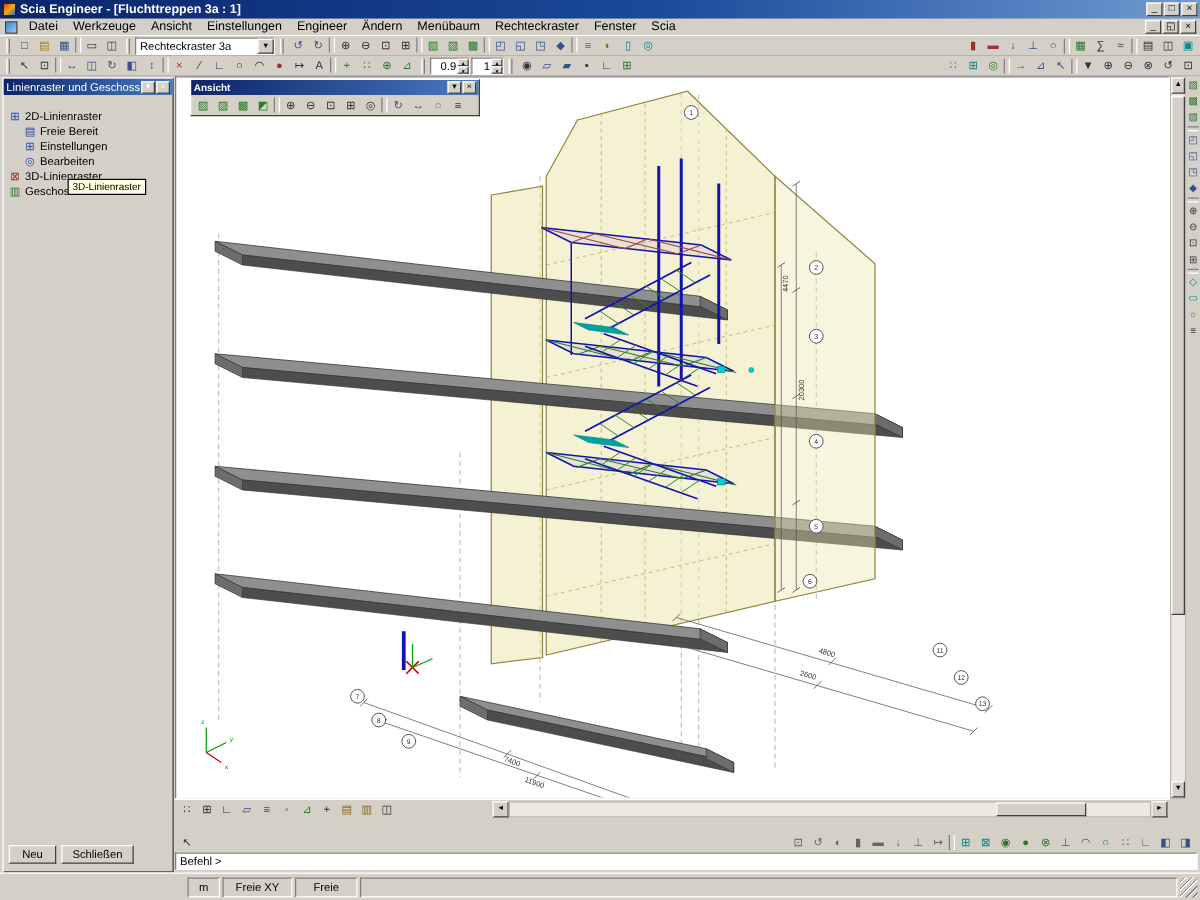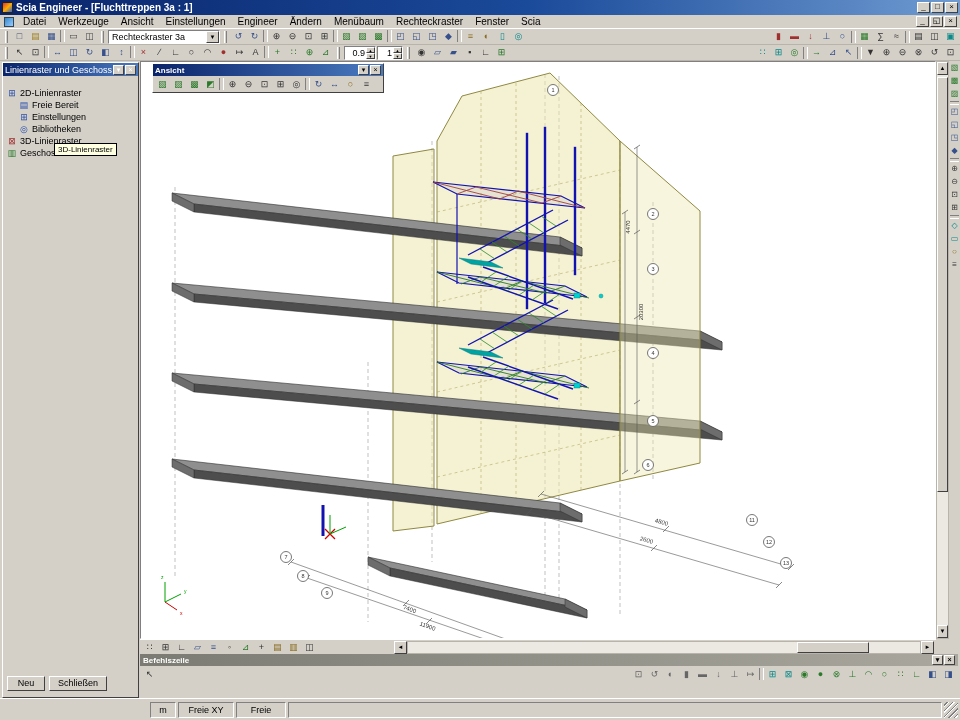--- a/index.html
+++ b/index.html
@@ -312,21 +312,21 @@
         <div class="tree-item" style="padding-left: 16px;">
           <span class="tree-icon" style="color: rgb(43, 79, 173);">▤</span>
           <span class="tree-label">Freie Bereit</span>
         </div>
         <div class="tree-item" style="padding-left: 16px;">
           <span class="tree-icon" style="color: rgb(43, 79, 173);">⊞</span>
           <span class="tree-label">Einstellungen</span>
         </div>
         <div class="tree-item" style="padding-left: 16px;">
           <span class="tree-icon" style="color: rgb(43, 79, 173);">◎</span>
-          <span class="tree-label">Bibliotheken</span>
+          <span class="tree-label">Bearbeiten</span>
         </div>
         <div class="tree-item" style="padding-left: 4px;">
           <span class="tree-icon" style="color: rgb(160, 48, 48);">⊠</span>
           <span class="tree-label">3D-Linienraster</span>
         </div>
         <div class="tree-item" style="padding-left: 4px;">
           <span class="tree-icon" style="color: rgb(42, 122, 42);">▥</span>
           <span class="tree-label">Geschosse</span>
         </div>
     </div>
@@ -571,27 +571,20 @@
       <span class="tbtn" style="color: rgb(51, 51, 51);">⊖</span>
       <span class="tbtn" style="color: rgb(51, 51, 51);">⊡</span>
       <span class="tbtn" style="color: rgb(51, 51, 51);">⊞</span>
       <span class="tbtn tsep"></span>
       <span class="tbtn" style="color: rgb(10, 138, 138);">◇</span>
       <span class="tbtn" style="color: rgb(10, 138, 138);">▭</span>
       <span class="tbtn" style="color: rgb(138, 109, 31);">○</span>
       <span class="tbtn" style="color: rgb(51, 51, 51);">≡</span>
   </div>
 
-  <div id="cmd-title">
-    <span class="t">Befehlszeile</span>
-    <span style="display:flex;gap:1px">
-      <span class="winbtn">▾</span>
-        <span class="winbtn">×</span>
-    </span>
-  </div>
   <div id="cmd-toolbar">
     <span class="tbtn">↖</span>
     <span class="rgt">
       <span class="tbtn" style="color: rgb(102, 102, 102);">⊡</span>
         <span class="tbtn" style="color: rgb(102, 102, 102);">↺</span>
         <span class="tbtn" style="color: rgb(102, 102, 102);">◐</span>
         <span class="tbtn" style="color: rgb(102, 102, 102);">▮</span>
         <span class="tbtn" style="color: rgb(102, 102, 102);">▬</span>
         <span class="tbtn" style="color: rgb(102, 102, 102);">↓</span>
         <span class="tbtn" style="color: rgb(102, 102, 102);">⊥</span>
@@ -604,20 +597,21 @@
         <span class="tbtn" style="color: rgb(42, 122, 42);">⊗</span>
         <span class="tbtn" style="color: rgb(42, 122, 42);">⊥</span>
         <span class="tbtn" style="color: rgb(42, 122, 42);">◠</span>
         <span class="tbtn" style="color: rgb(42, 122, 42);">○</span>
         <span class="tbtn" style="color: rgb(42, 122, 42);">∷</span>
         <span class="tbtn" style="color: rgb(42, 122, 42);">∟</span>
         <span class="tbtn" style="color: rgb(53, 80, 140);">◧</span>
         <span class="tbtn" style="color: rgb(53, 80, 140);">◨</span>
     </span>
   </div>
+  <div id="cmd-input">Befehl &gt;</div>
 
   <div id="statusbar">
     <span id="status-spacer"></span>
     <span style="display:flex;gap:2px">
       <span class="status-cell" style="width: 26px;">m</span>
         <span class="status-cell" style="width: 56px;">Freie XY</span>
         <span class="status-cell" style="width: 50px;">Freie</span>
     </span>
     <span id="status-fill"></span>
     <span id="resize-grip"></span>

